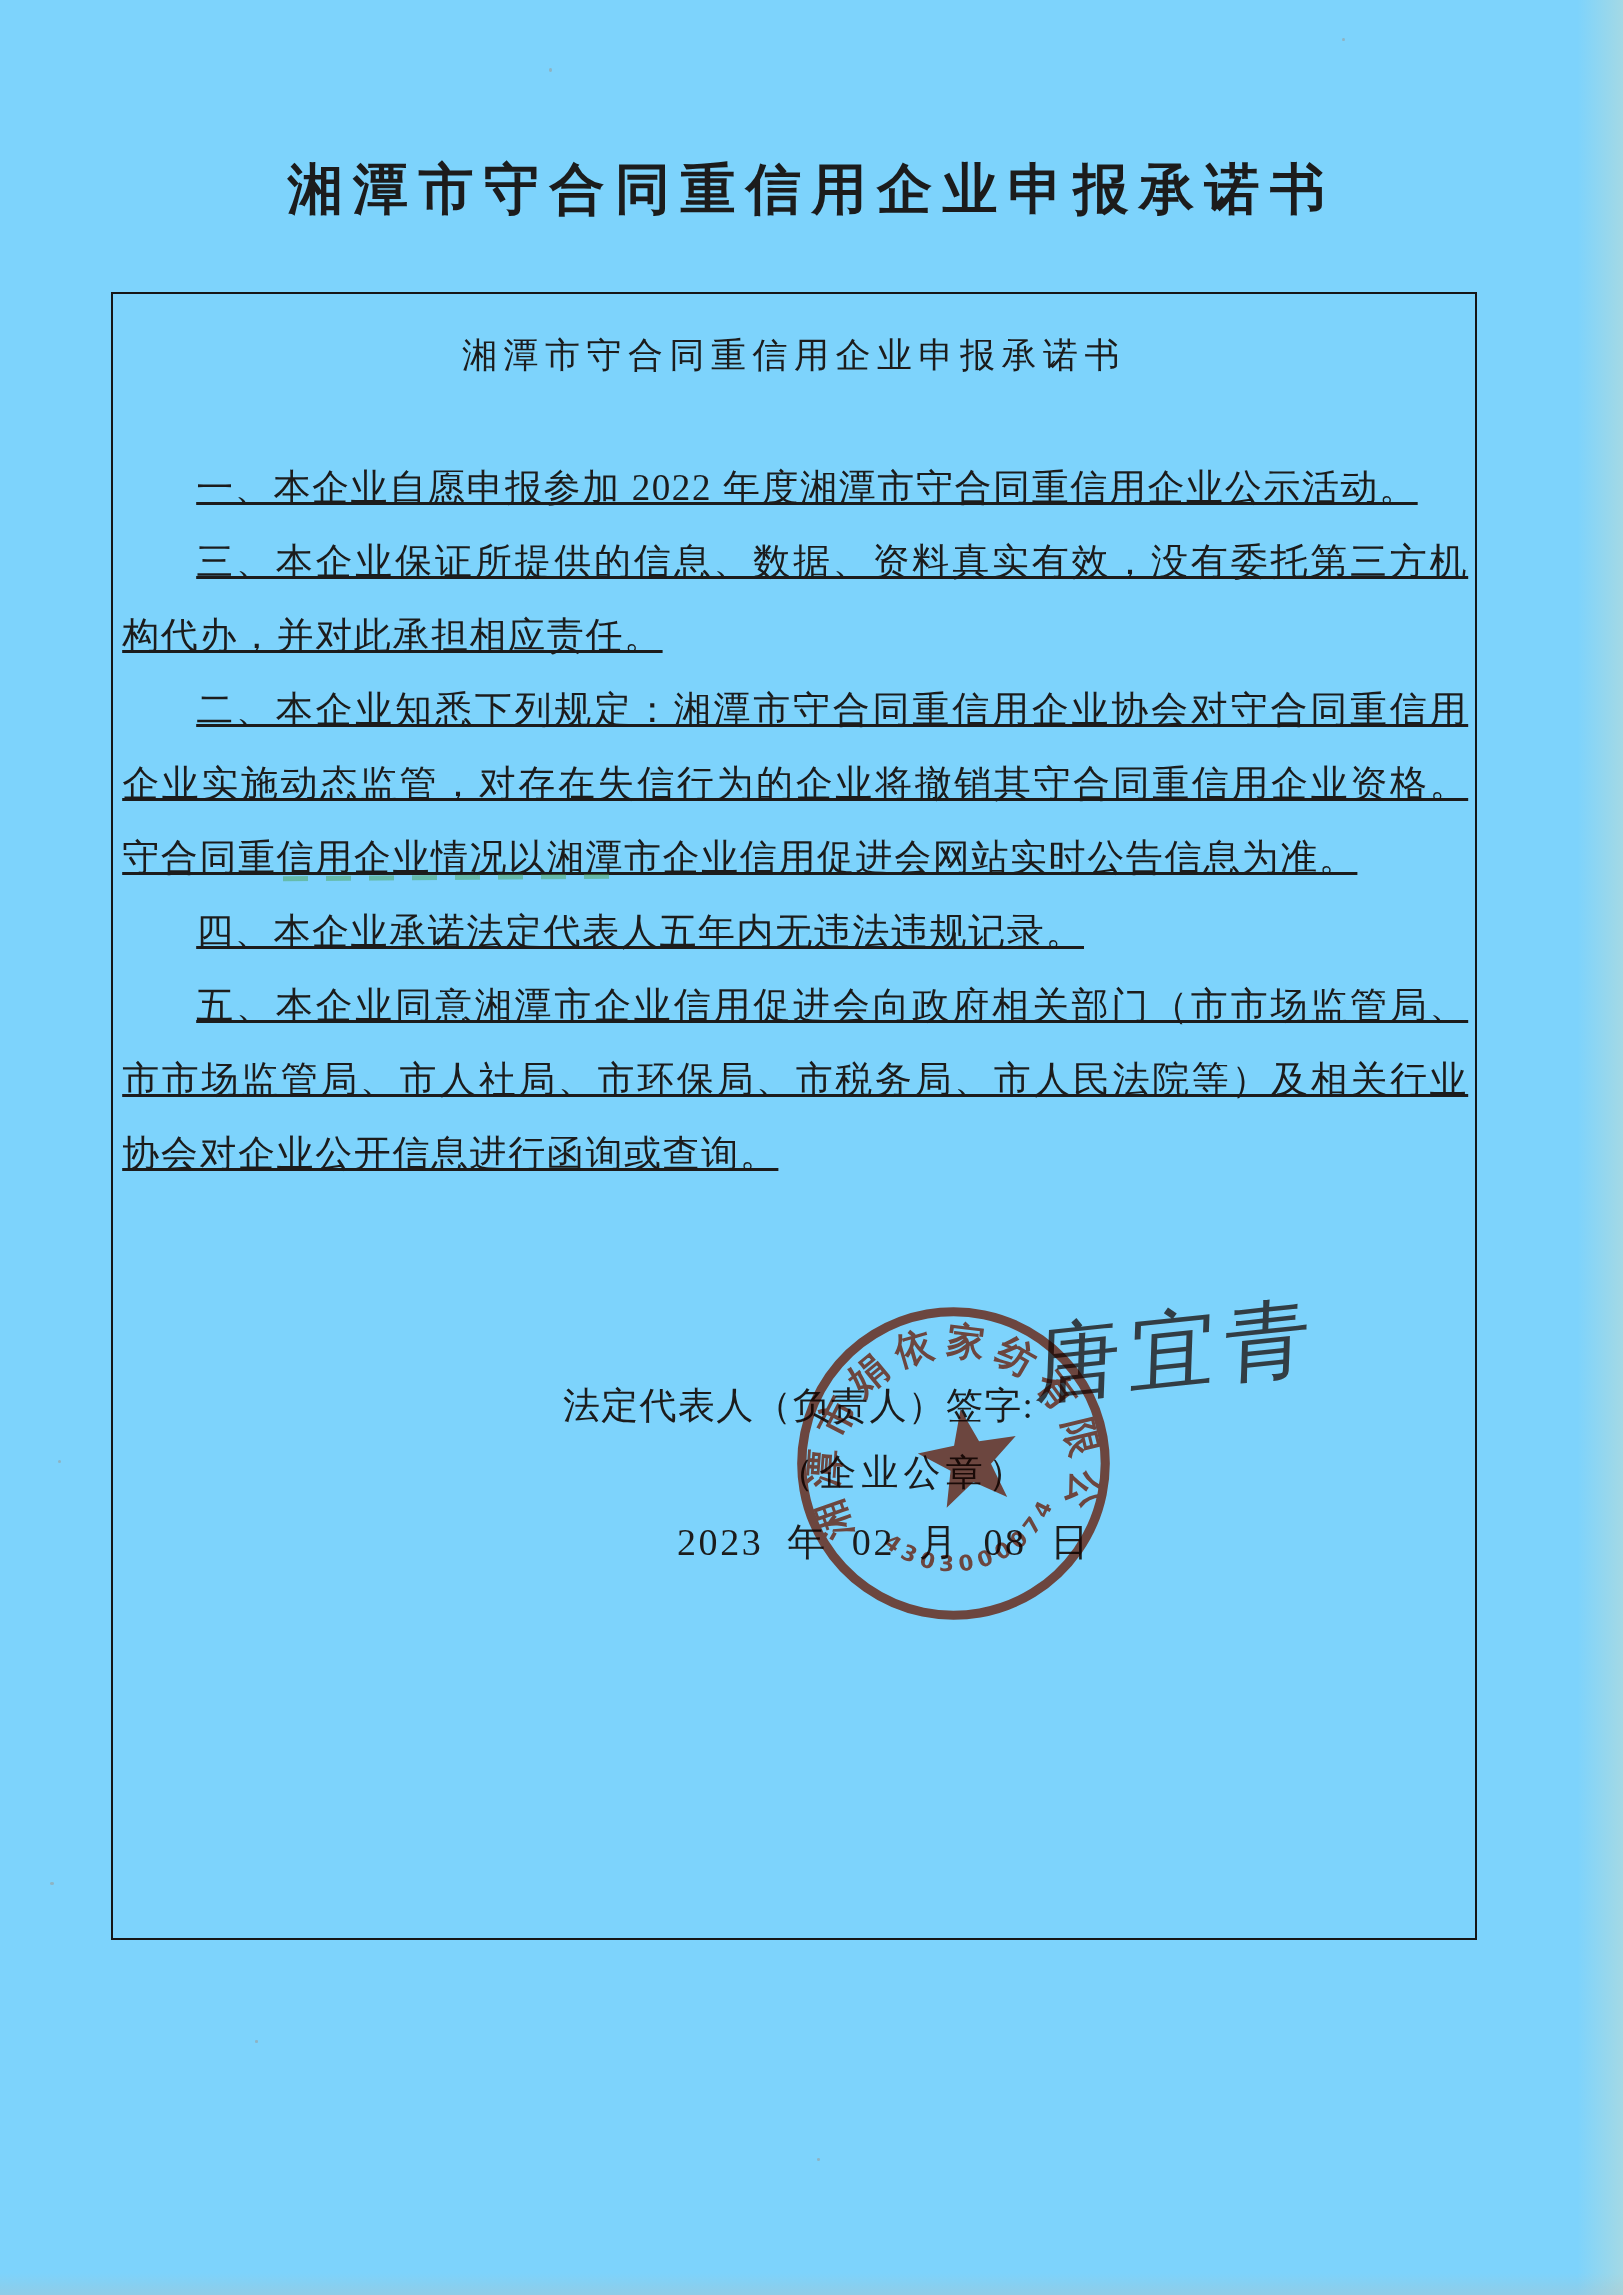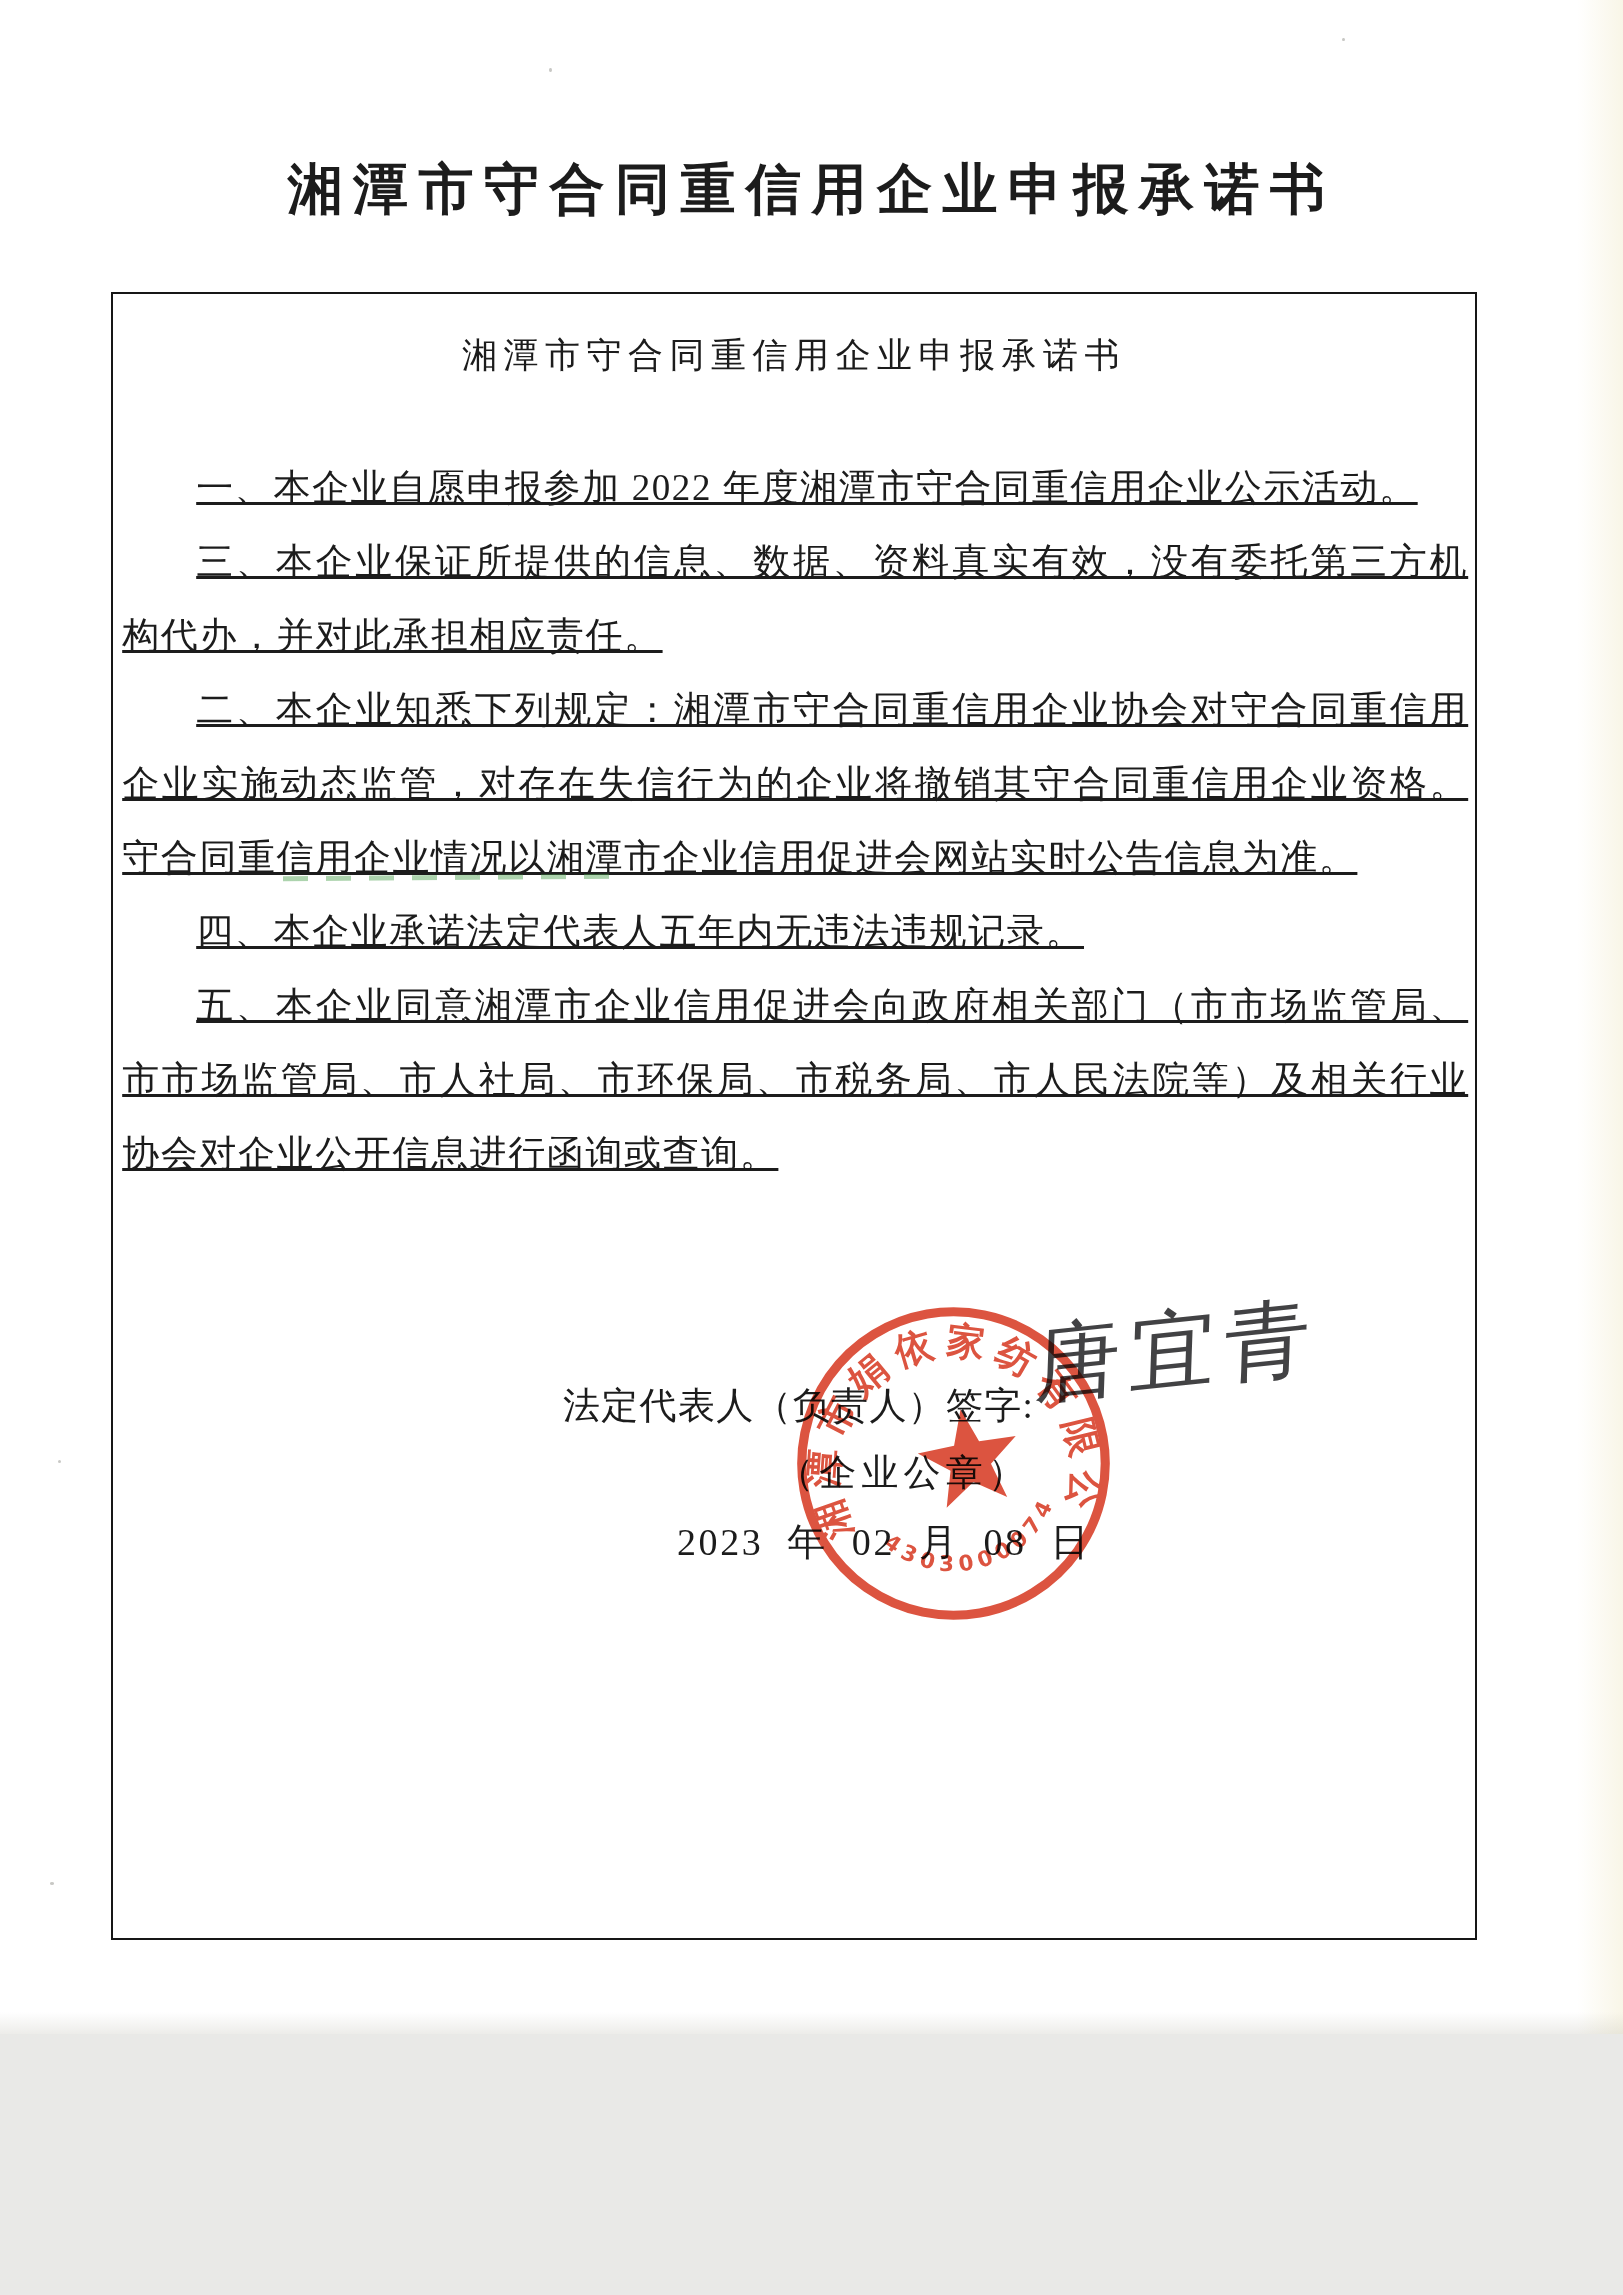--- a/index.html
+++ b/index.html
@@ -1,20 +1,20 @@
 <!DOCTYPE html>
 <html style="font-size:10.5px"><head>
 <meta charset="utf-8">
 <style>
   html,body { margin:0; padding:0; background:#e9e9e7; }
   .page {
     position:relative;
-    width:1623px; height:2034px;
+    width:1623px; height:2295px;
     margin:0 auto;
-    background:#ffffff;
+    background:#7dd3fc;
     font-family:"Liberation Serif","DejaVu Serif",serif;
     color:#1c1c1c;
     overflow:hidden;
   }
   
   .edge-right {
     position:absolute; right:0; top:0; width:46px; height:100%;
     background:linear-gradient(to right, rgba(240,234,200,0), rgba(236,228,186,0.35));
   }
   .edge-bottom {

